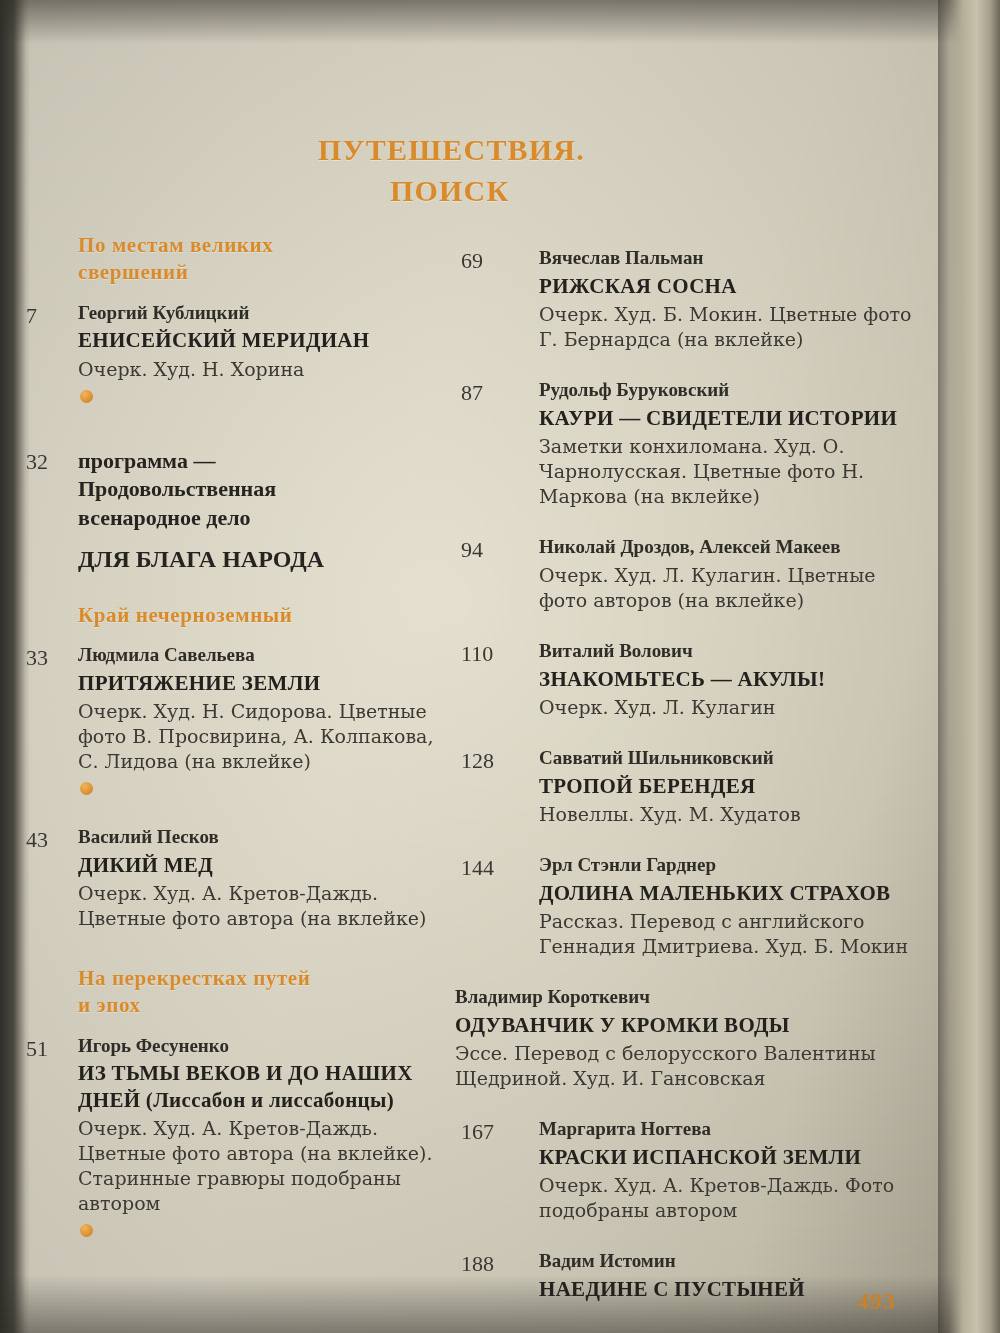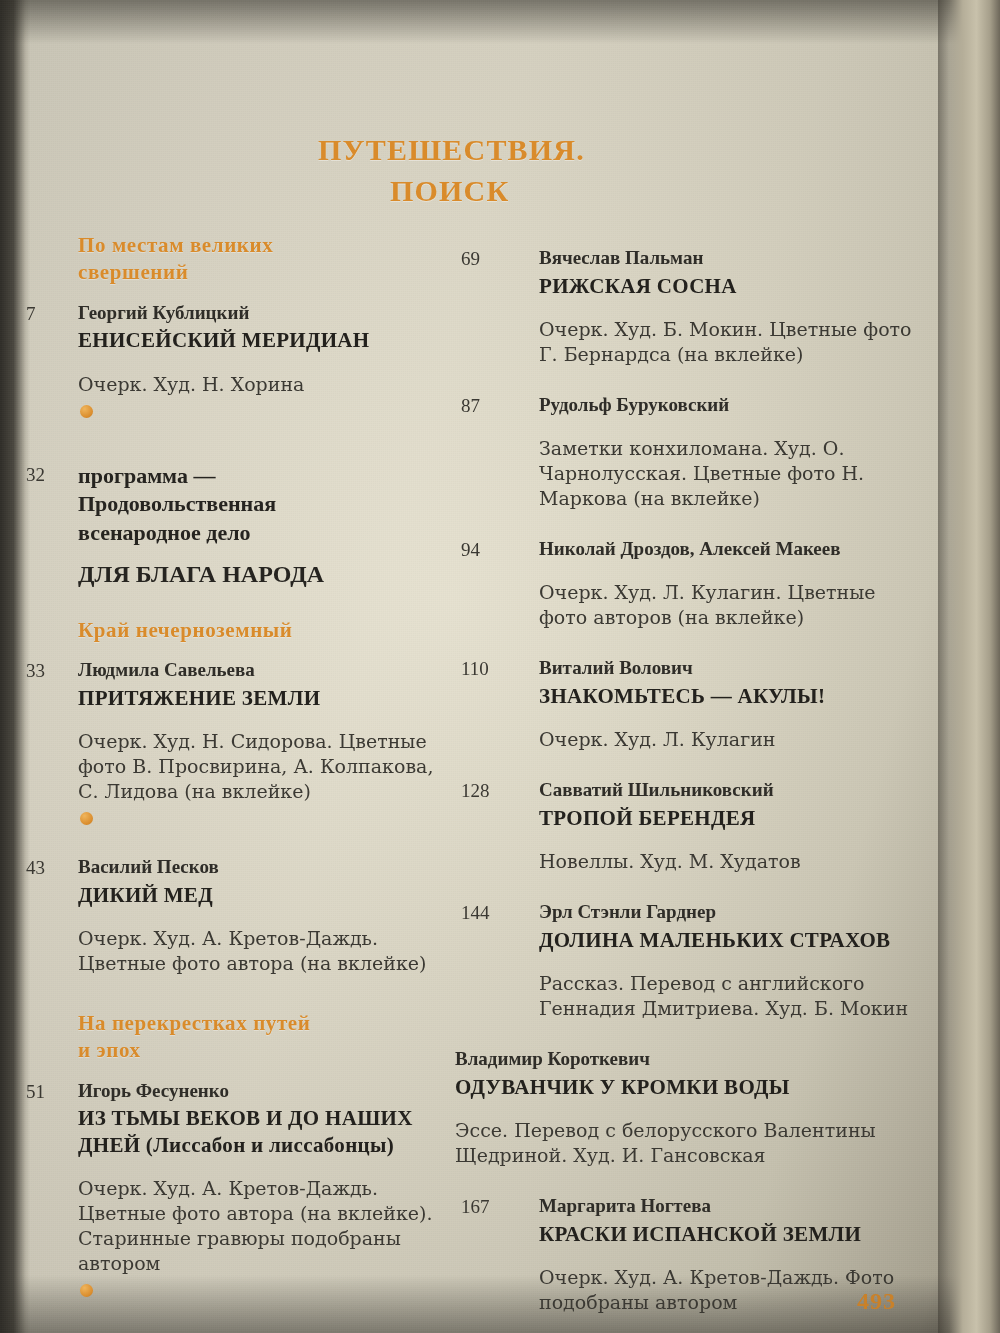--- a/index.html
+++ b/index.html
@@ -105,21 +105,21 @@
 
   .entry {
     position: relative;
     display: flex;
     margin-bottom: 26px;
   }
   .pageno {
     width: 52px;
     flex: 0 0 52px;
     text-align: left;
-    font-size: 19px;
+    font-size: 22px;
     color: #3a3832;
     padding-top: 2px;
     padding-left: 6px;
   }
   .right .pageno { width: 78px; flex: 0 0 78px; text-align: left; }
   .body { flex: 1 1 auto; }
 
   .section-title {
     color: #d98b2b;
     font-weight: bold;
@@ -143,21 +143,21 @@
     color: #23211d;
     line-height: 1.25;
     letter-spacing: .3px;
     margin-top: 2px;
     text-transform: none;
   }
   .note {
     font-size: 19px;
     color: #3b3933;
     line-height: 1.32;
-    margin-top: 18px;
+    margin-top: 3px;
     font-family: "DejaVu Serif", serif;
   }
   .bigtitle {
     font-weight: bold;
     font-size: 22px;
     color: #262420;
     line-height: 1.3;
   }
   .subtitle {
     font-weight: bold;
@@ -278,20 +278,21 @@
         <div class="author">Вячеслав Пальман</div>
         <div class="title">РИЖСКАЯ СОСНА</div>
         <div class="note">Очерк. Худ. Б. Мокин. Цветные фото Г. Бернардса (на вклейке)</div>
       </div>
     </div>
 
     <div class="entry">
       <div class="pageno">87</div>
       <div class="body">
         <div class="author">Рудольф Буруковский</div>
+        <div class="title">КАУРИ — СВИДЕТЕЛИ ИСТОРИИ</div>
         <div class="note">Заметки конхиломана. Худ. О. Чарнолусская. Цветные фото Н. Маркова (на вклейке)</div>
       </div>
     </div>
 
     <div class="entry">
       <div class="pageno">94</div>
       <div class="body">
         <div class="author">Николай Дроздов, Алексей Макеев</div>
         <div class="note">Очерк. Худ. Л. Кулагин. Цветные фото авторов (на вклейке)</div>
       </div>

